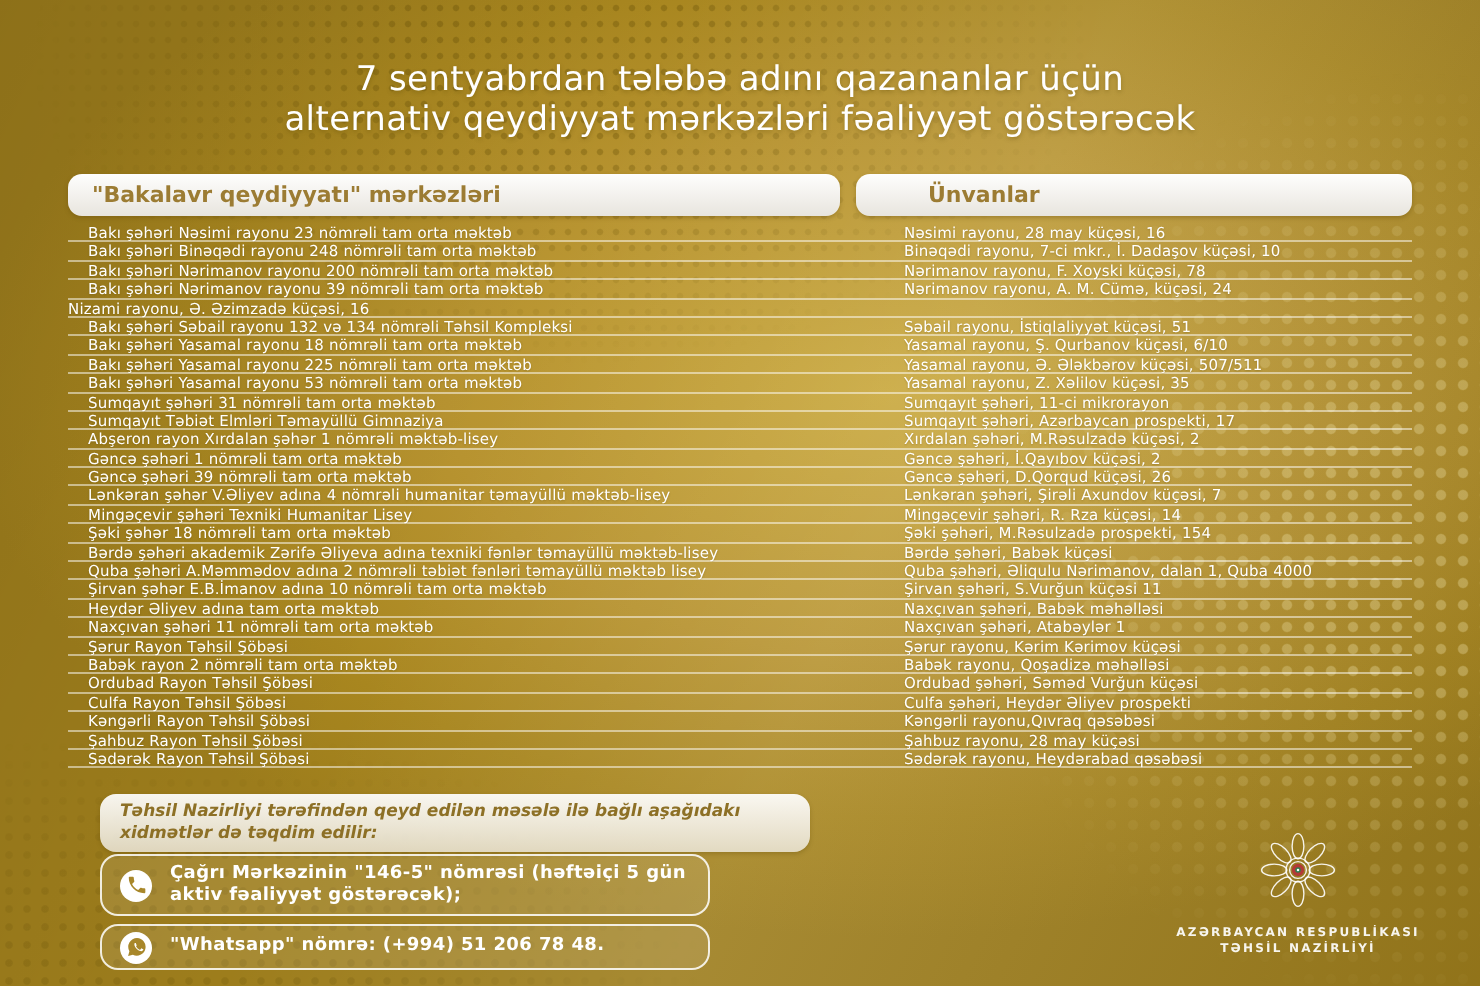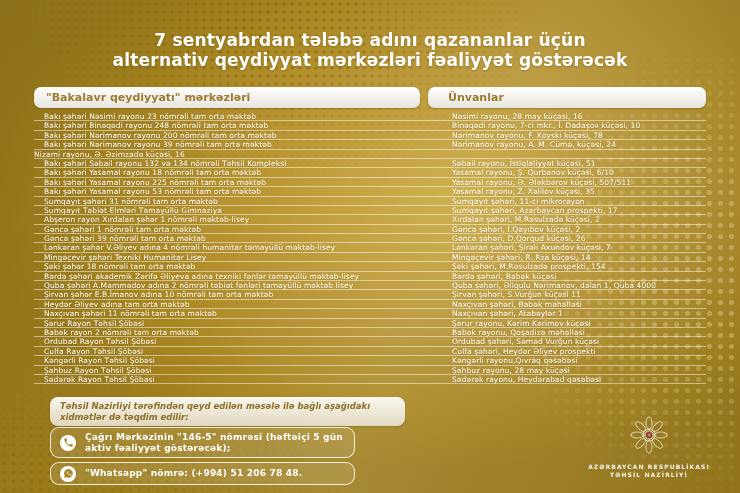--- a/index.html
+++ b/index.html
@@ -28,36 +28,36 @@
     background-size:9px 9px;
     -webkit-mask-image: radial-gradient(ellipse 55% 40% at 12% 100%, #000 20%, transparent 65%);
             mask-image: radial-gradient(ellipse 55% 40% at 12% 100%, #000 20%, transparent 65%);
   }
   .sheen {
     background: linear-gradient(115deg, rgba(0,0,0,.10) 0%, rgba(255,255,255,0) 35%, rgba(255,255,255,.10) 58%, rgba(0,0,0,.08) 100%);
   }
 
   .title {
     position:absolute; top:30px; left:0; width:740px;
-    text-align:center; color:#ffffff; font-weight:bold;
+    text-align:center; color:#ffffff; font-weight:normal;
     font-size:17px; line-height:20px; letter-spacing:.2px;
     text-shadow:0 1px 2px rgba(90,68,6,.35);
   }
 
   .table-wrap { position:absolute; left:34px; top:87px; width:672px; }
   .table-header { display:flex; gap:8px; height:21px; }
   .hdr-bar {
     background:linear-gradient(#fefefd, #e8e5de);
     border-radius:7px;
     box-shadow:0 1px 2px rgba(96,72,8,.35);
     color:#9c7c33; font-weight:bold; font-size:11px;
     display:flex; align-items:center;
   }
   .hdr-left { width:386px; padding-left:12px; }
-  .hdr-right { flex:1; padding-left:20px; }
+  .hdr-right { flex:1; padding-left:36px; }
 
   .rows { margin-top:4px; }
   .row {
     display:flex; align-items:flex-start;
     height:9.4px;
     border-bottom:1px solid rgba(255,255,255,.5);
     color:#ffffff; font-weight:normal; font-size:7.5px; letter-spacing:.1px;
     text-shadow:0 .5px 1px rgba(96,72,8,.3);
   }
   .cell-center { width:418px; padding-left:10px; white-space:nowrap; overflow:hidden; }

